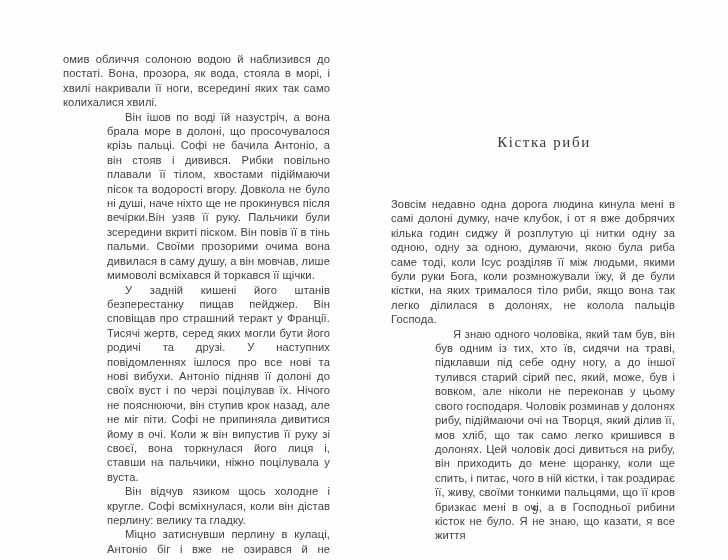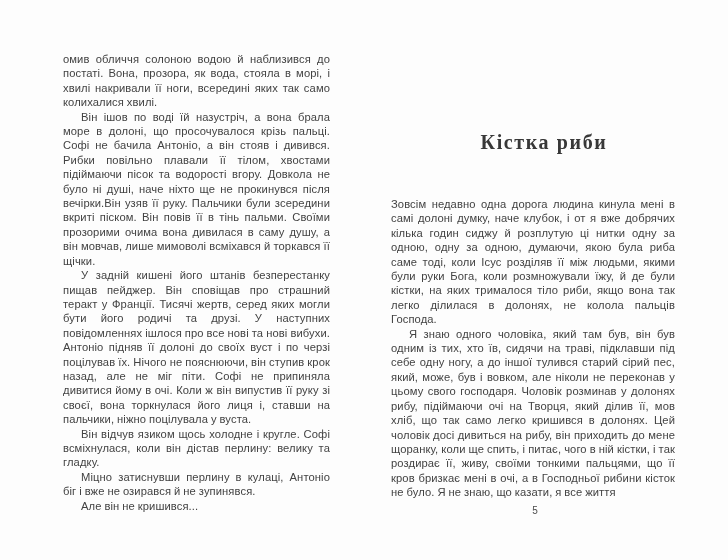--- a/index.html
+++ b/index.html
@@ -41,31 +41,31 @@
   .para {
     margin: 0;
     font-size: 11.2px;
     line-height: 14.4px;
     text-align: justify;
     text-align-last: left;
     letter-spacing: 0.1px;
     word-spacing: -0.3px;
     hyphens: none;
   }
-  .para.indent { text-indent: 18px; }
+  .para.indent { text-indent: 18px; margin-left: 44px; }
 
   .chapter-title {
     position: absolute;
     left: 42px;   
     top: 131px;
     width: 276px;
     margin: 0;
     font-family: "Liberation Serif", "DejaVu Serif", serif;
-    font-weight: 700;
-    font-size: 20px;
+    font-weight: 400;
+    font-size: 15px;
     line-height: 22px;
     letter-spacing: 1.6px;
     text-align: center;
     color: #383838;
   }
   .page-number {
     position: absolute;
     left: 42px;   
     top: 504px;
     width: 258px; 

